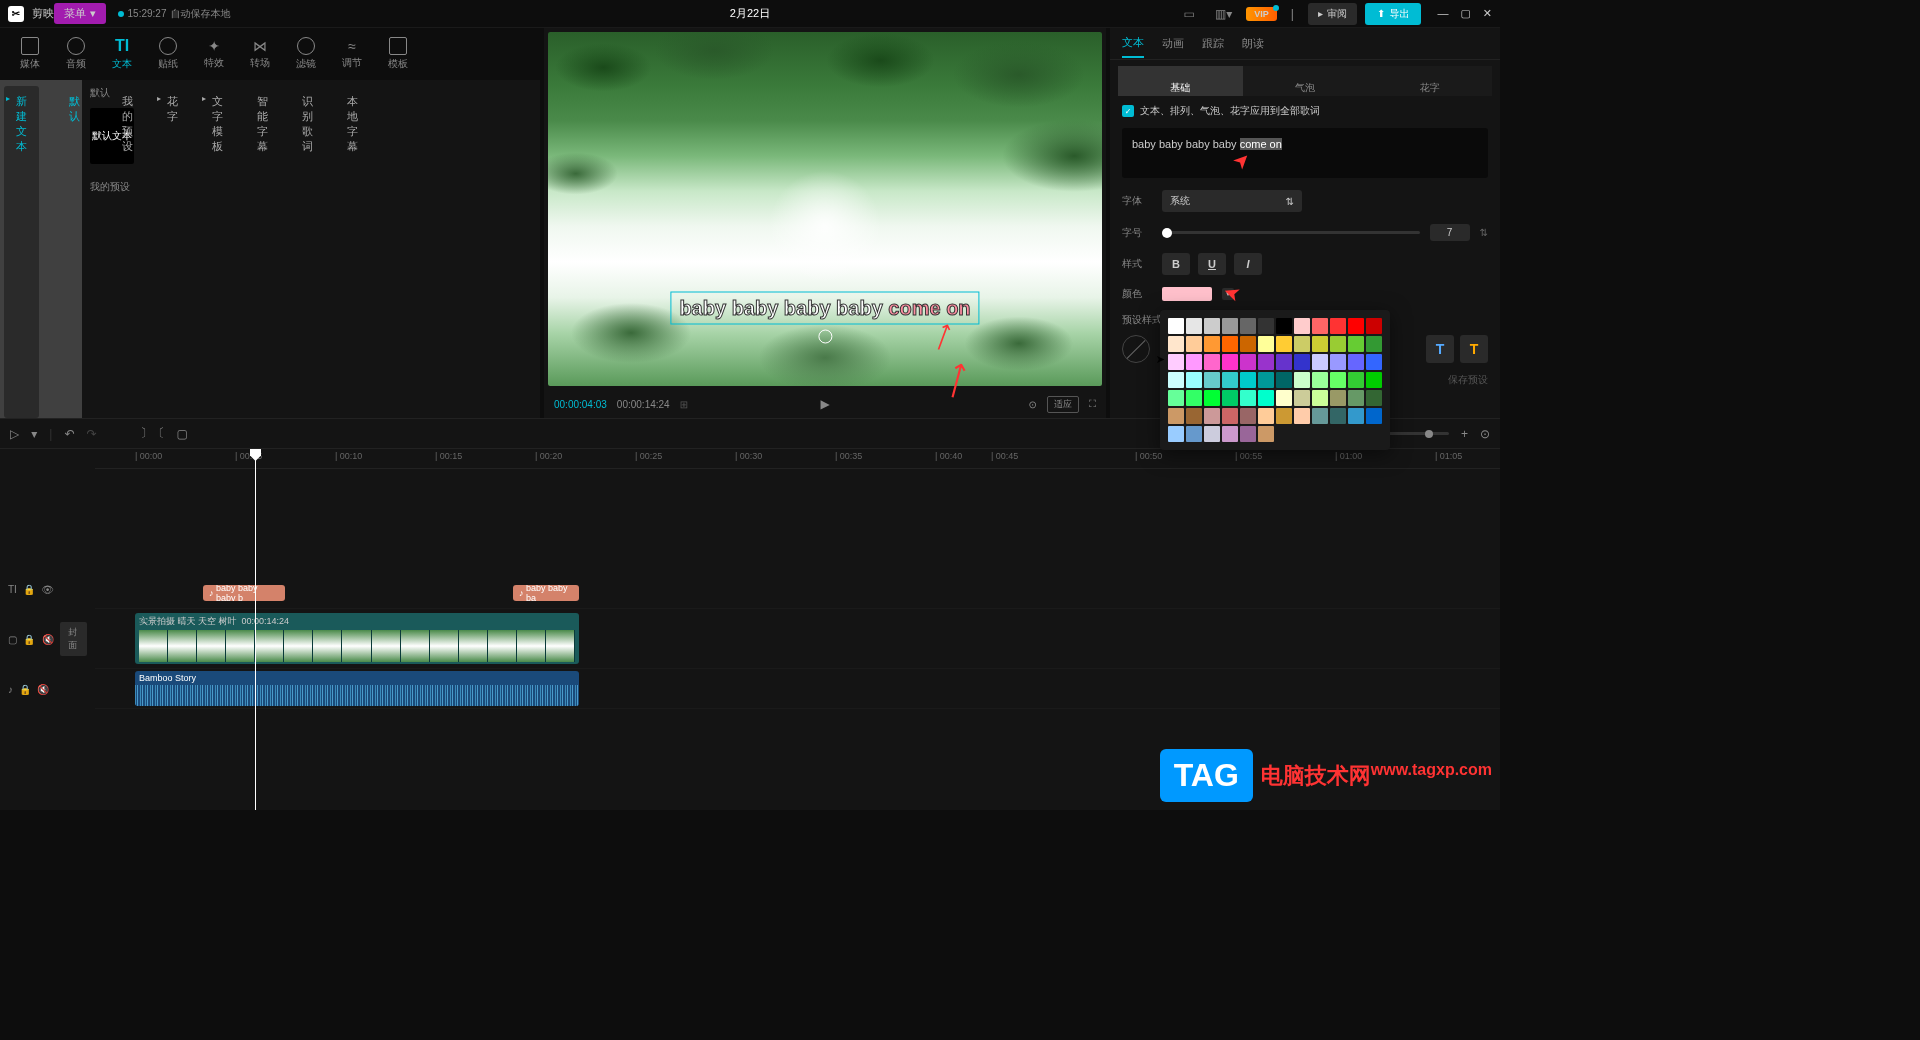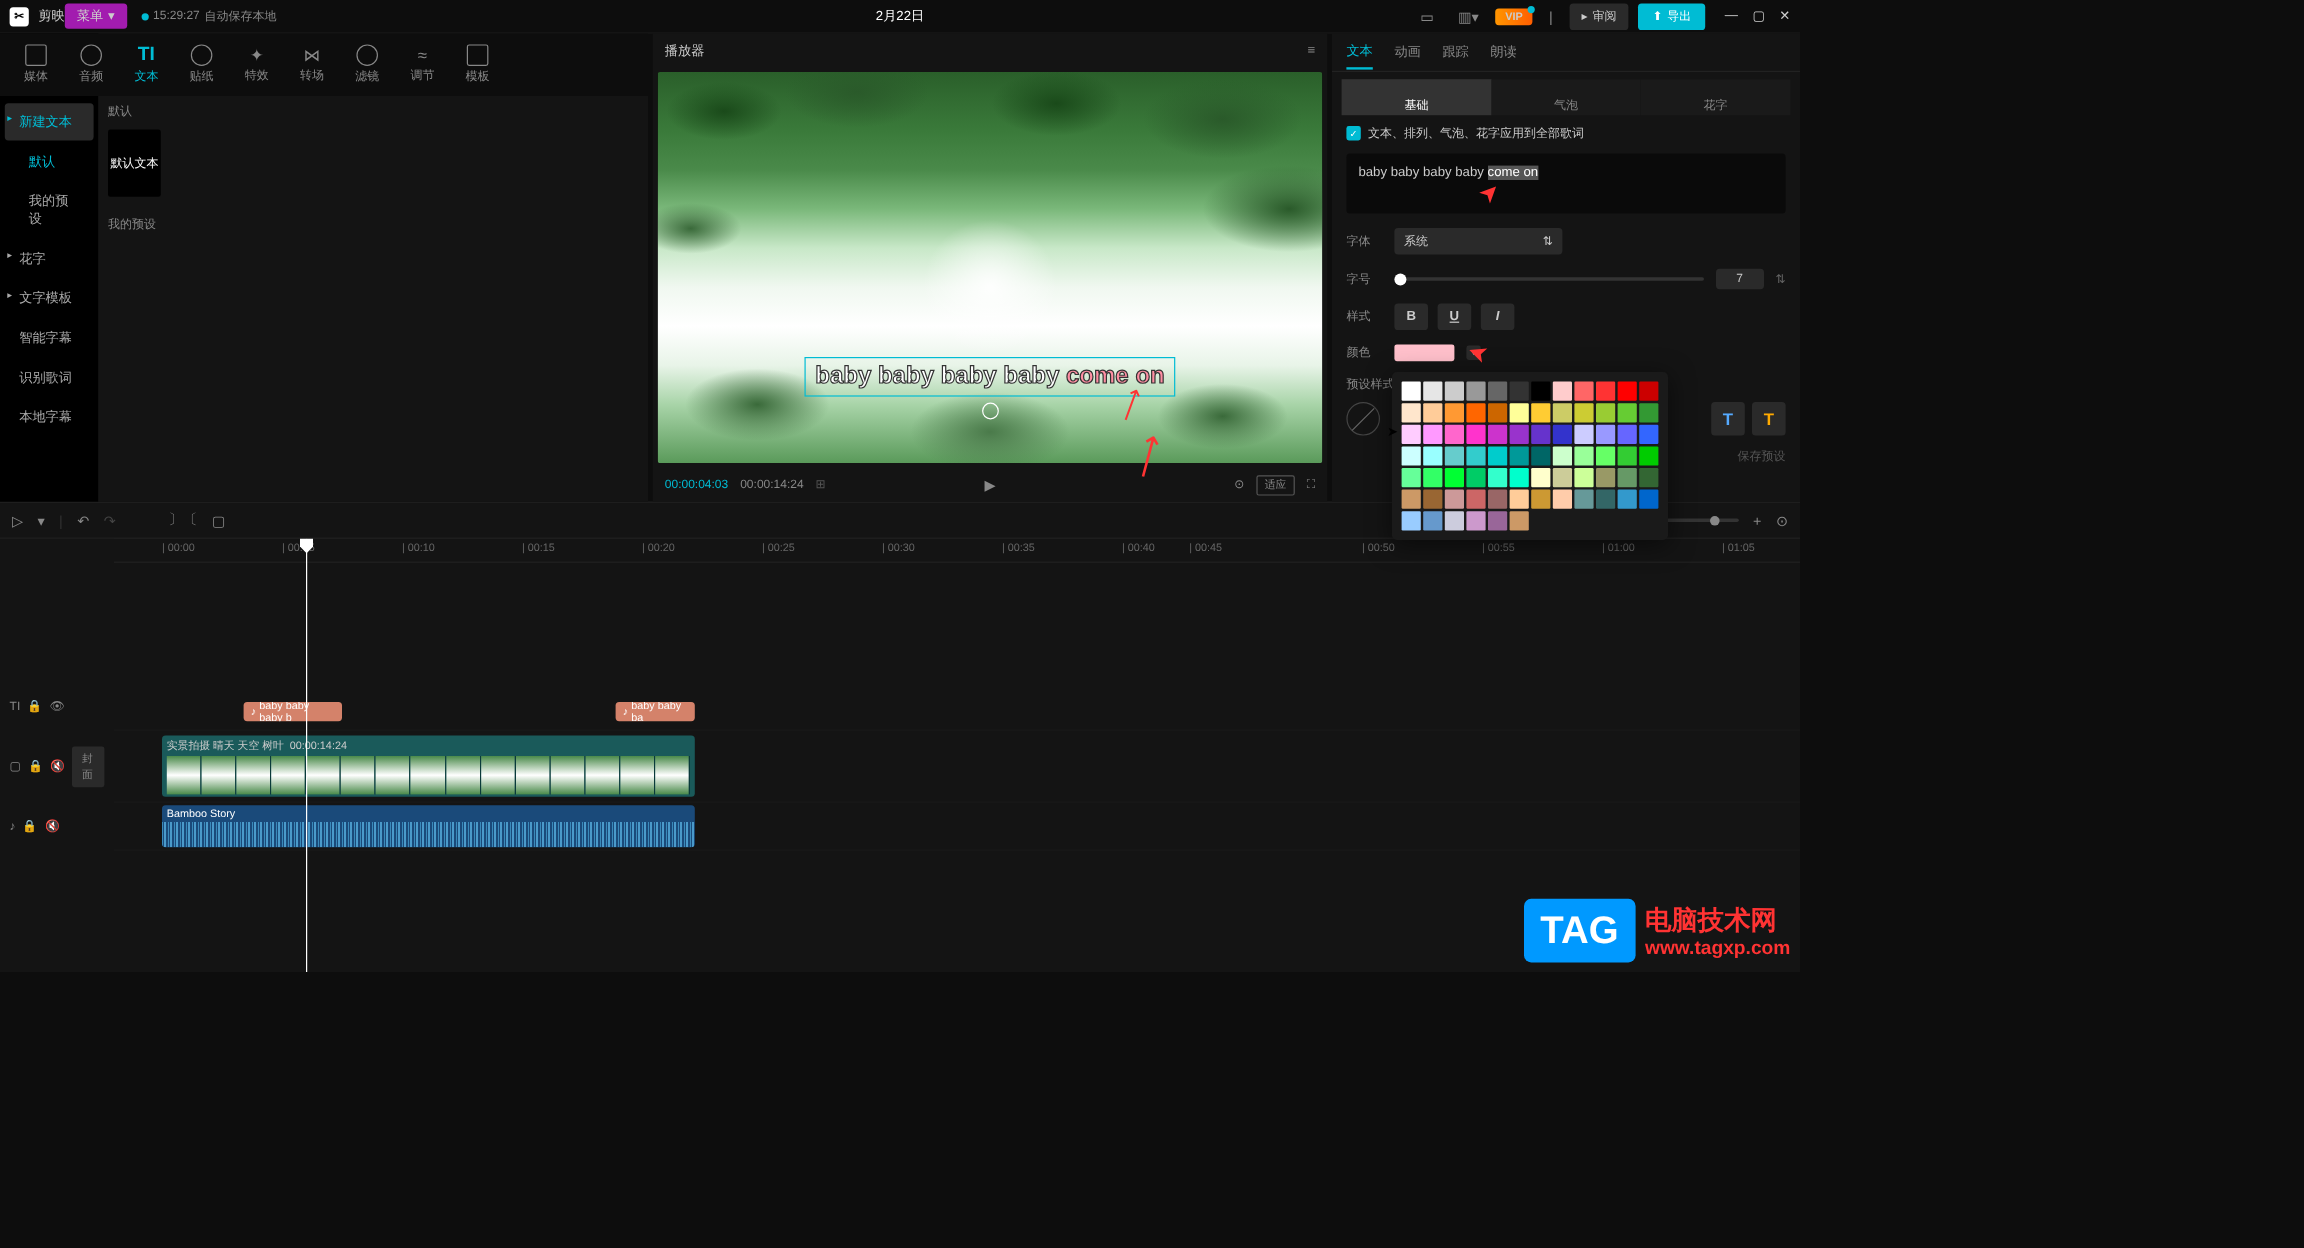--- a/index.html
+++ b/index.html
@@ -16,21 +16,21 @@
 .vip-badge::after{content:"";position:absolute;top:-2px;right:-2px;width:6px;height:6px;background:#00bcd4;border-radius:50%}
 .btn-dark{background:#2a2a2a;padding:4px 10px;border-radius:3px;display:flex;align-items:center;gap:4px;cursor:pointer;font-size:10px}
 .btn-export{background:#00bcd4;color:#fff;padding:4px 12px;border-radius:3px;cursor:pointer;font-size:10px;display:flex;align-items:center;gap:4px}
 .win-controls{display:flex;gap:12px;margin-left:8px}
 .main{display:flex;height:390px}
 .left-panel{width:540px;display:flex;background:#141414}
 .tool-tabs{height:52px;background:#0d0d0d;display:flex;align-items:center;padding:0 8px;gap:2px;width:540px;position:absolute}
 .tool-tab{display:flex;flex-direction:column;align-items:center;padding:6px 12px;cursor:pointer;color:#888;font-size:10px;gap:2px}
 .tool-tab.active{color:#00bcd4}
 .tool-icon{width:18px;height:18px;border:1.5px solid currentColor;border-radius:2px}
-.left-sidebar{width:82px;background:#000000;padding-top:58px;display:flex;flex-direction:column;gap:2px}
+.left-sidebar{width:82px;background:#404040;padding-top:58px;display:flex;gap:2px}
 .sidebar-item{padding:8px 12px;cursor:pointer;font-size:11px;color:#aaa;position:relative;border-radius:3px;margin:0 4px}
 .sidebar-item.active{background:#2a2a2a;color:#00bcd4}
 .sidebar-item.has-arrow::before{content:"▸";position:absolute;left:2px;font-size:8px}
 .content-area{flex:1;padding:58px 8px 8px;background:#141414}
 .section-label{font-size:10px;color:#888;margin-bottom:8px}
 .text-preset{width:44px;height:56px;background:#000;display:flex;align-items:center;justify-content:center;font-size:10px;color:#fff;cursor:pointer;border-radius:2px}
 .player-panel{flex:1;background:#141414;margin:0 4px;display:flex;flex-direction:column}
 .player-header{height:28px;display:flex;align-items:center;padding:0 10px;font-size:11px}
 .player-menu{margin-left:auto;color:#888;cursor:pointer}
 .player-viewport{flex:1;background:#000;margin:4px;position:relative;overflow:hidden;border-radius:2px}
@@ -109,21 +109,21 @@
 .text-clip{background:#d4826a;color:#fff;height:16px;top:16px}
 .video-clip{background:#1a5a5a;flex-direction:column;align-items:flex-start;padding:2px 4px}
 .video-clip-header{font-size:9px;color:#ccc;white-space:nowrap}
 .video-thumbs{display:flex;height:36px;width:100%;margin-top:2px}
 .video-thumb{flex:1;background:linear-gradient(180deg,#4a8a4a,#fff,#4a8a4a);border-right:1px solid #0a3a3a}
 .audio-clip{background:#1a4a7a;flex-direction:column;align-items:flex-start;padding:0}
 .audio-label{font-size:9px;padding:2px 4px;color:#fff}
 .waveform{flex:1;width:100%;background:repeating-linear-gradient(90deg,#3a8aba 0,#3a8aba 1px,#1a4a7a 1px,#1a4a7a 2px,#4a9aca 2px,#4a9aca 3px,#1a4a7a 3px,#1a4a7a 5px)}
 .watermark{position:absolute;bottom:8px;right:8px;display:flex;align-items:center;gap:8px;z-index:300}
 .tag-box{background:#0099ff;color:#fff;font-weight:bold;font-size:32px;padding:8px 14px;border-radius:6px}
-.wm-text{display:flex;flex-direction:column}
+.wm-text{display:flex;flex-direction:row}
 .wm-cn{color:#ff3333;font-size:22px;font-weight:bold}
 .wm-url{color:#ff3333;font-size:16px;font-weight:bold}
 </style>
 </head>
 <body>
 
 <div class="header">
   <div class="logo">✂</div>
   <span>剪映</span>
   <div class="menu-btn">
@@ -209,24 +209,20 @@
       <div class="sidebar-item">本地字幕</div>
     </div>
     <div class="content-area">
       <div class="section-label">默认</div>
       <div class="text-preset">默认文本</div>
       <div class="section-label" style="margin-top:16px">我的预设</div>
     </div>
   </div>
 
   <div class="player-panel">
-    <div class="player-header">
-      <span>播放器</span>
-      <span class="player-menu">≡</span>
-    </div>
     <div class="player-viewport">
       <div class="video-frame">
         <div class="leaves"></div>
         <div class="text-overlay">
           <div class="text-overlay-content">
             <span class="text-white">baby baby baby baby </span><span class="text-pink">come on</span>
           </div>
           <div class="rotate-handle"></div>
         </div>
       </div>

